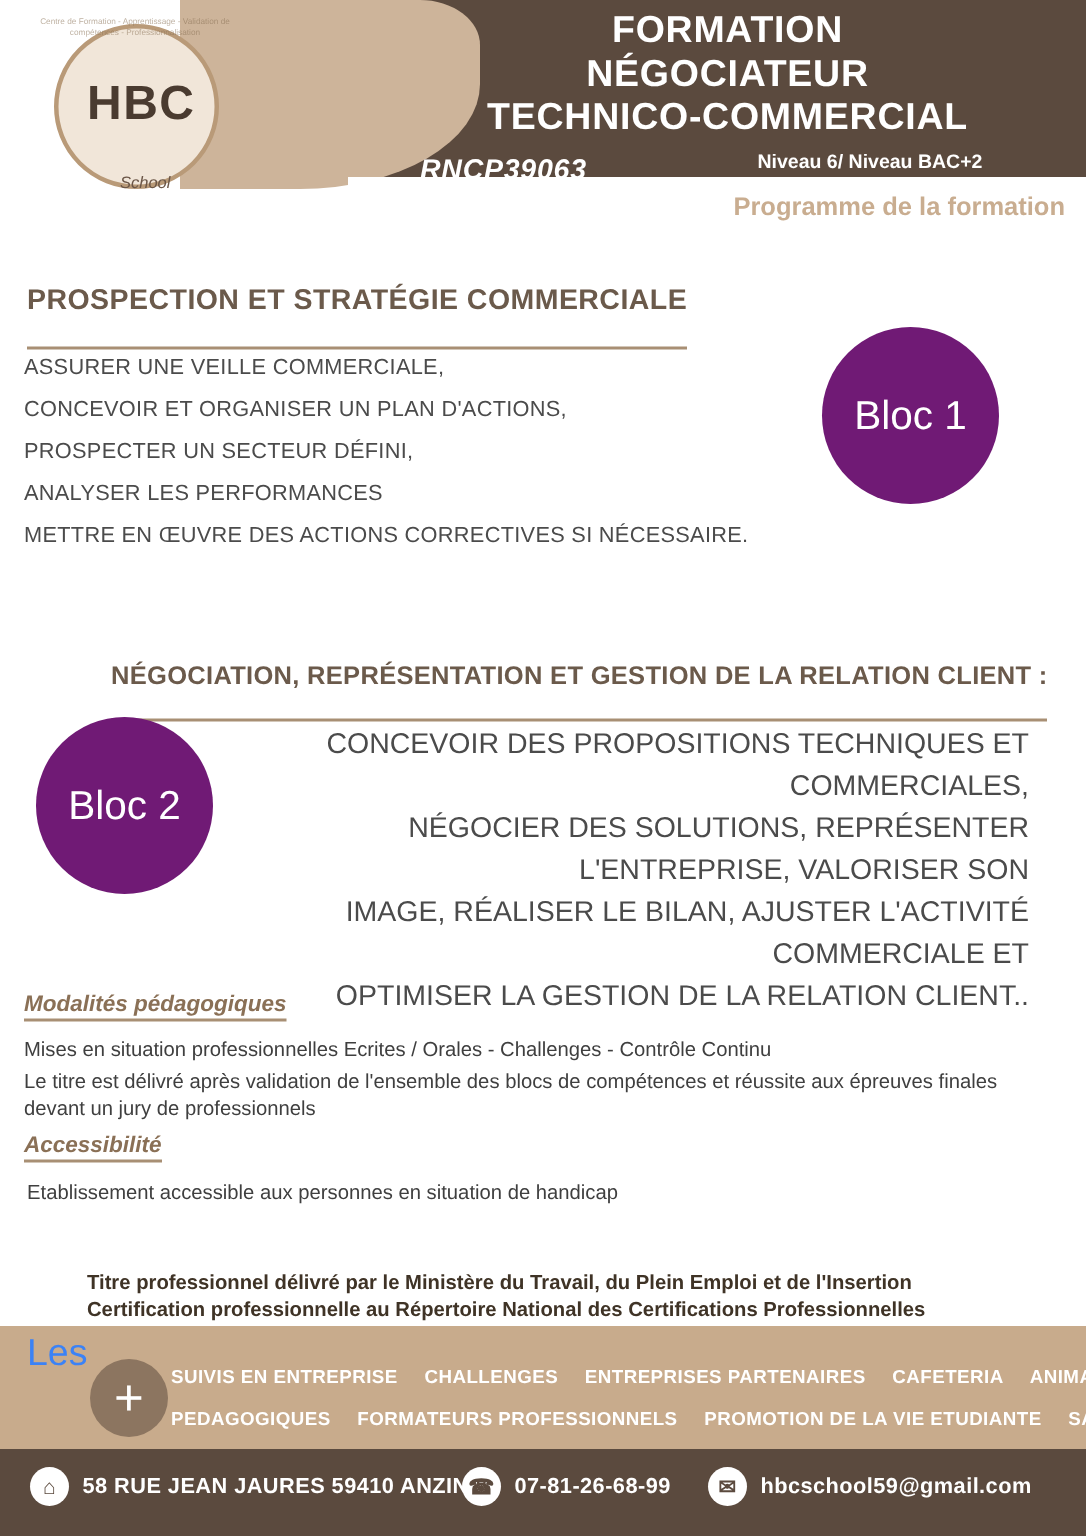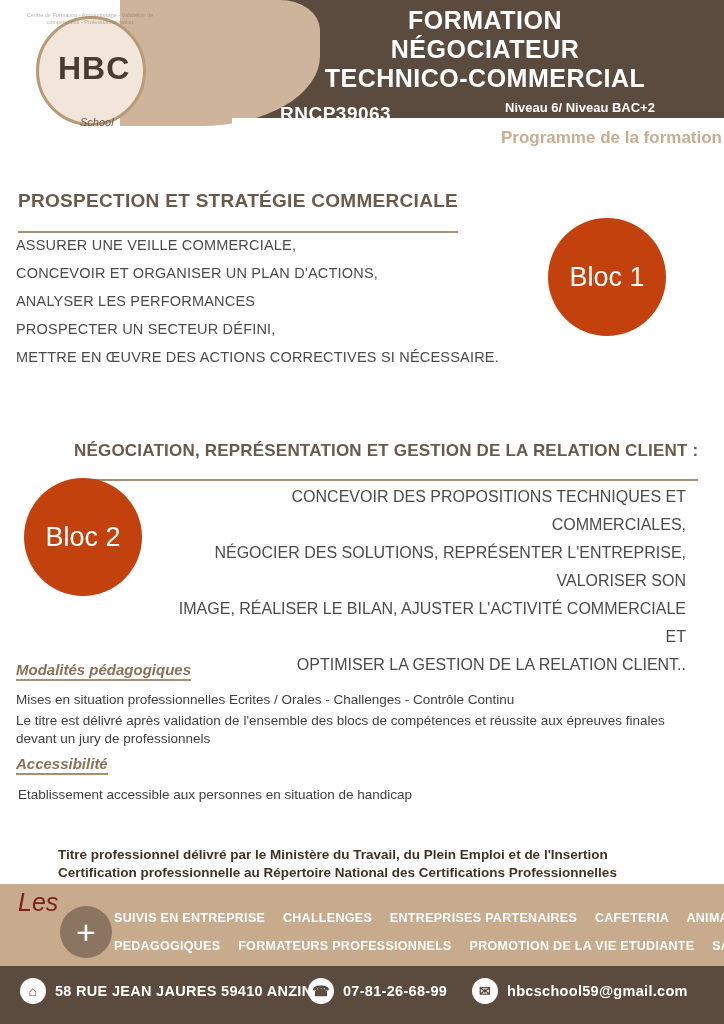--- a/index.html
+++ b/index.html
@@ -117,39 +117,39 @@
     line-height: 29px;
   }
   .rncp {
     position: absolute;
     left: 280px;
     top: 103px;
     font-size: 19px;
     font-weight: bold;
     color: #ffffff;
     letter-spacing: 0.5px;
+    font-style: italic;
   }
   .niveau {
     position: absolute;
     left: 505px;
     top: 100px;
     font-size: 13px;
     font-weight: bold;
     color: #ffffff;
   }
   .programme {
     position: absolute;
     left: 0;
     top: 128px;
     width: 710px;
     text-align: right;
     font-size: 17px;
     font-weight: bold;
     color: #c9ad90;
-    margin-left: 12px;
   }
 
   
   .bloc1-title {
     position: absolute;
     left: 18px;
     top: 190px;
     font-size: 19px;
     font-weight: bold;
     color: #6b5a4b;
@@ -165,21 +165,21 @@
     color: #4b4b4b;
     font-size: 14.5px;
     line-height: 28px;
     letter-spacing: 0.2px;
   }
   .circle-bloc {
     position: absolute;
     width: 118px;
     height: 118px;
     border-radius: 50%;
-    background: #c2410c;
+    background: #701a75;
     color: #ffffff;
     font-size: 27px;
     display: flex;
     align-items: center;
     justify-content: center;
   }
   .circle-bloc1 { left: 548px; top: 218px; }
   .circle-bloc2 { left: 24px; top: 478px; }
 
   .bloc2-title {
@@ -193,21 +193,21 @@
     border-bottom: 2px solid #a88f74;
     padding-bottom: 18px;
   }
   .bloc2-lines {
     position: absolute;
     left: 160px;
     top: 483px;
     width: 526px;
     text-align: right;
     color: #4b4b4b;
-    font-size: 16px;
+    font-size: 19px;
     line-height: 28px;
   }
 
   
   .sec-heading {
     position: absolute;
     font-size: 15px;
     font-weight: bold;
     font-style: italic;
     color: #8a7056;
@@ -245,22 +245,21 @@
     top: 884px;
     width: 724px;
     height: 82px;
     background: #c8ab8c;
   }
   .les-word {
     position: absolute;
     left: 18px;
     top: 888px;
     font-size: 25px;
-    color: #7f1d1d;
-    font-style: italic;
+    color: #3b82f6;
   }
   .plus-circle {
     position: absolute;
     left: 60px;
     top: 906px;
     width: 52px;
     height: 52px;
     border-radius: 50%;
     background: #8c7560;
     color: #ffffff;
@@ -341,22 +340,22 @@
     </div>
     <div class="rncp">RNCP39063</div>
     <div class="niveau">Niveau 6/ Niveau BAC+2</div>
     <div class="programme">Programme de la formation</div>
   </div>
 
   <div class="bloc1-title">PROSPECTION ET STRATÉGIE COMMERCIALE</div>
   <div class="bloc1-lines">
     <div>ASSURER UNE VEILLE COMMERCIALE,</div>
     <div>CONCEVOIR ET ORGANISER UN PLAN D'ACTIONS,</div>
+    <div>PROSPECTER UN SECTEUR DÉFINI,</div>
     <div>ANALYSER LES PERFORMANCES</div>
-    <div>PROSPECTER UN SECTEUR DÉFINI,</div>
     <div>METTRE EN ŒUVRE DES ACTIONS CORRECTIVES SI NÉCESSAIRE.</div>
   </div>
   <div class="circle-bloc circle-bloc1">Bloc 1</div>
 
   <div class="bloc2-title">NÉGOCIATION, REPRÉSENTATION ET GESTION DE LA RELATION CLIENT :</div>
   <div class="circle-bloc circle-bloc2">Bloc 2</div>
   <div class="bloc2-lines">
     <div>CONCEVOIR DES PROPOSITIONS TECHNIQUES ET COMMERCIALES,</div>
     <div>NÉGOCIER DES SOLUTIONS, REPRÉSENTER L'ENTREPRISE, VALORISER SON</div>
     <div>IMAGE, RÉALISER LE BILAN, AJUSTER L'ACTIVITÉ COMMERCIALE ET</div>

